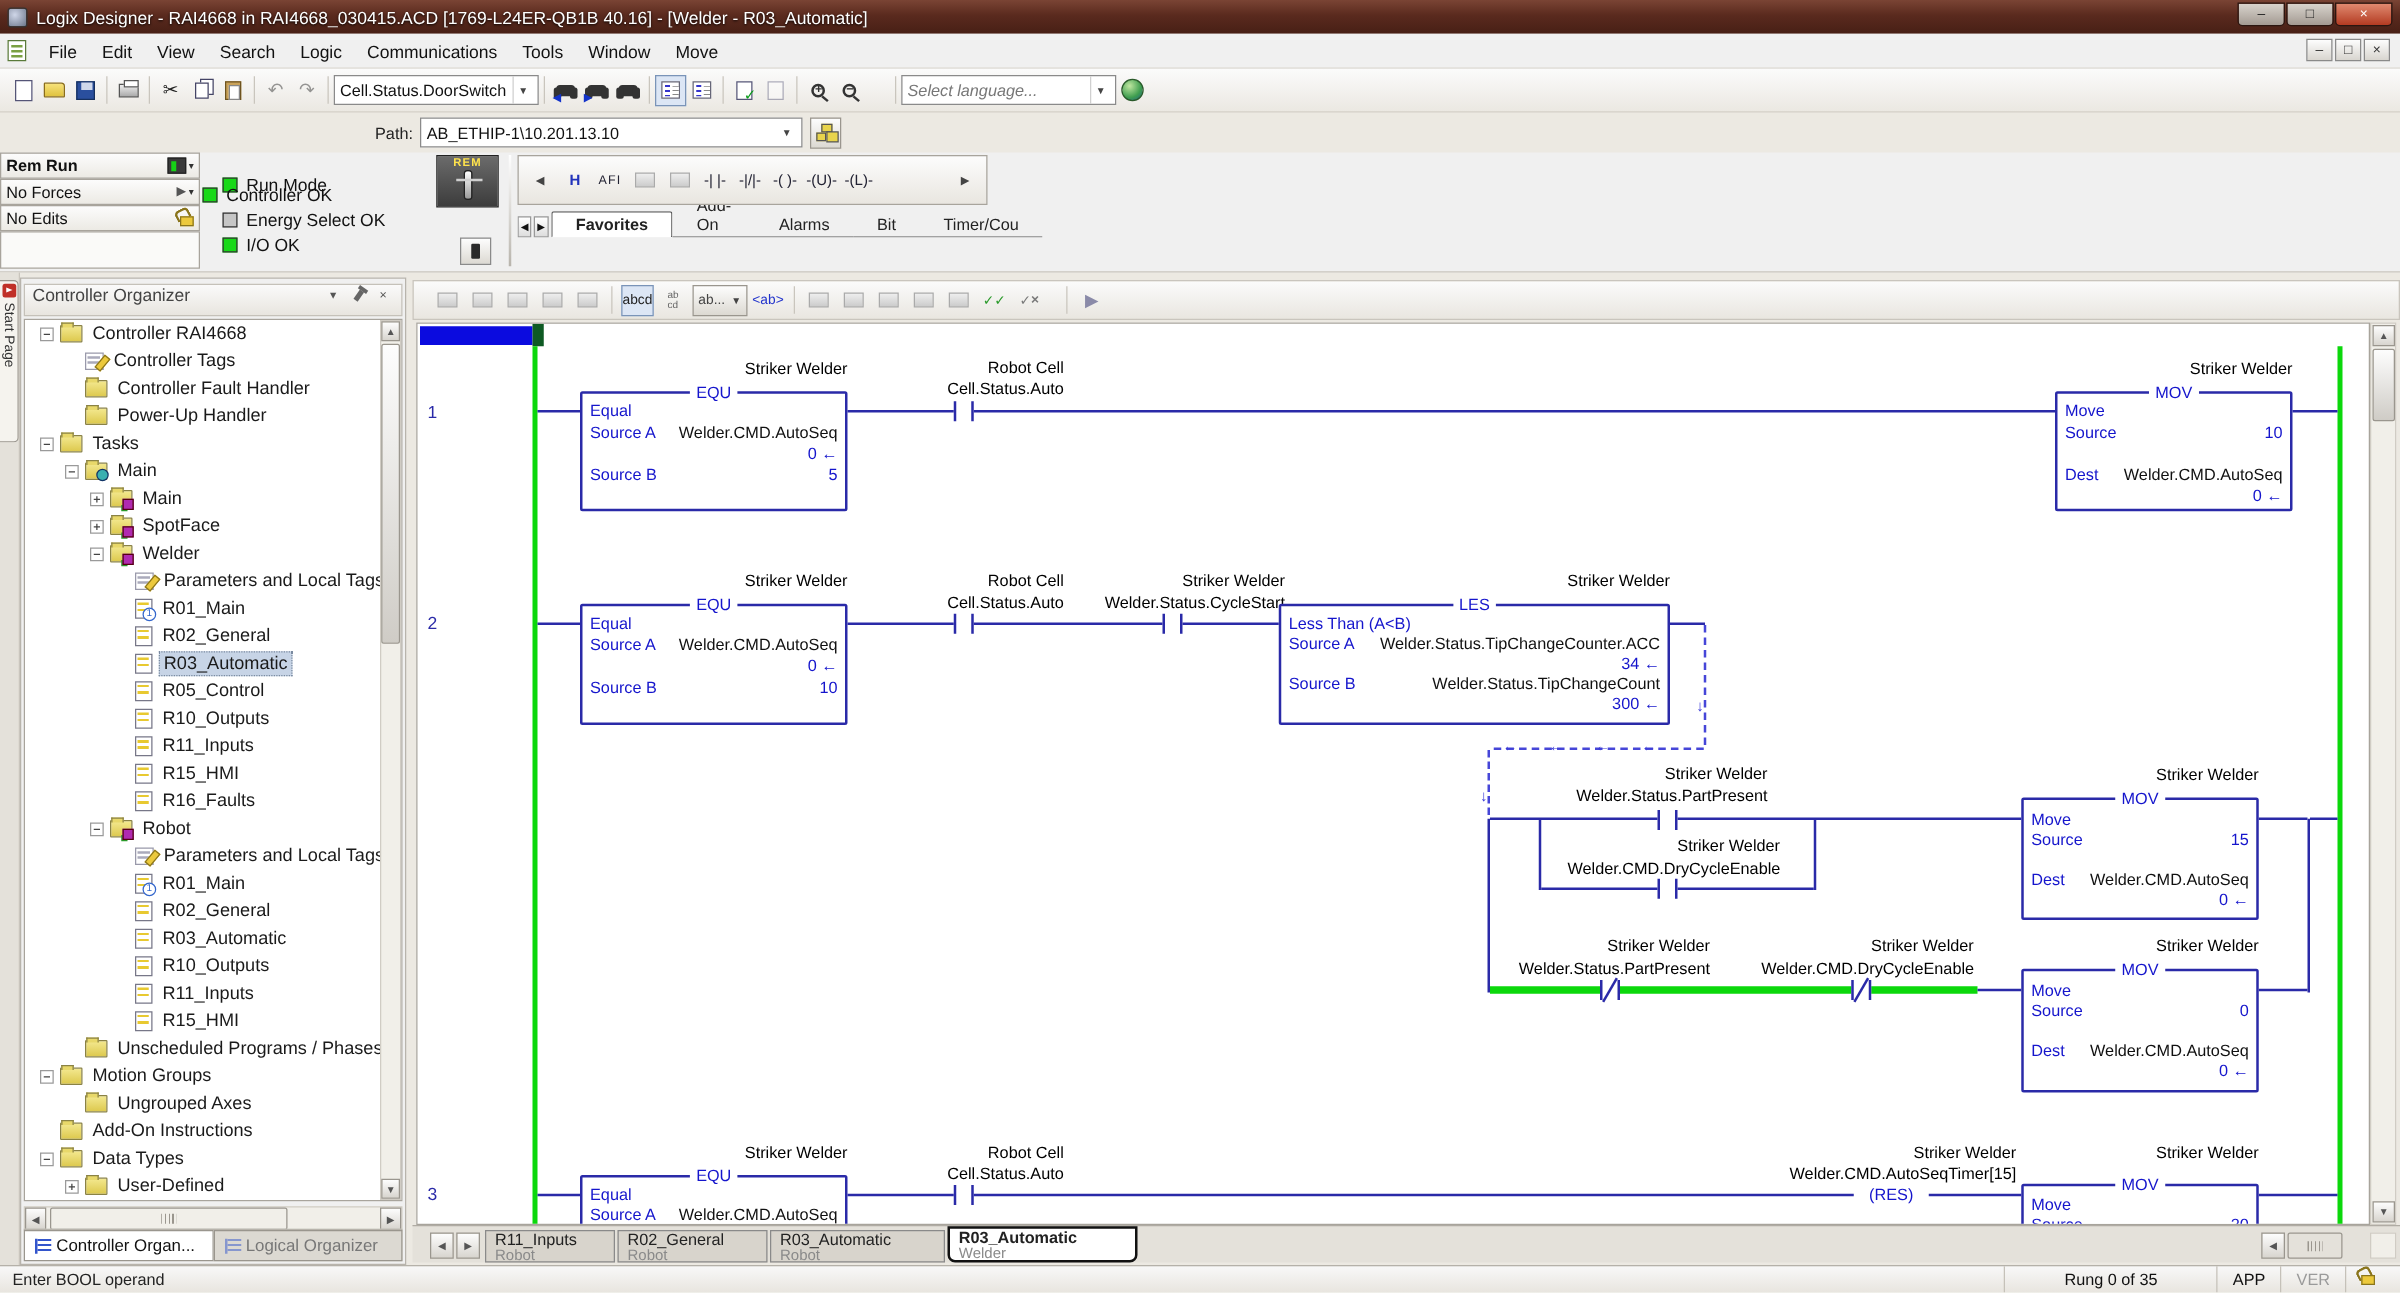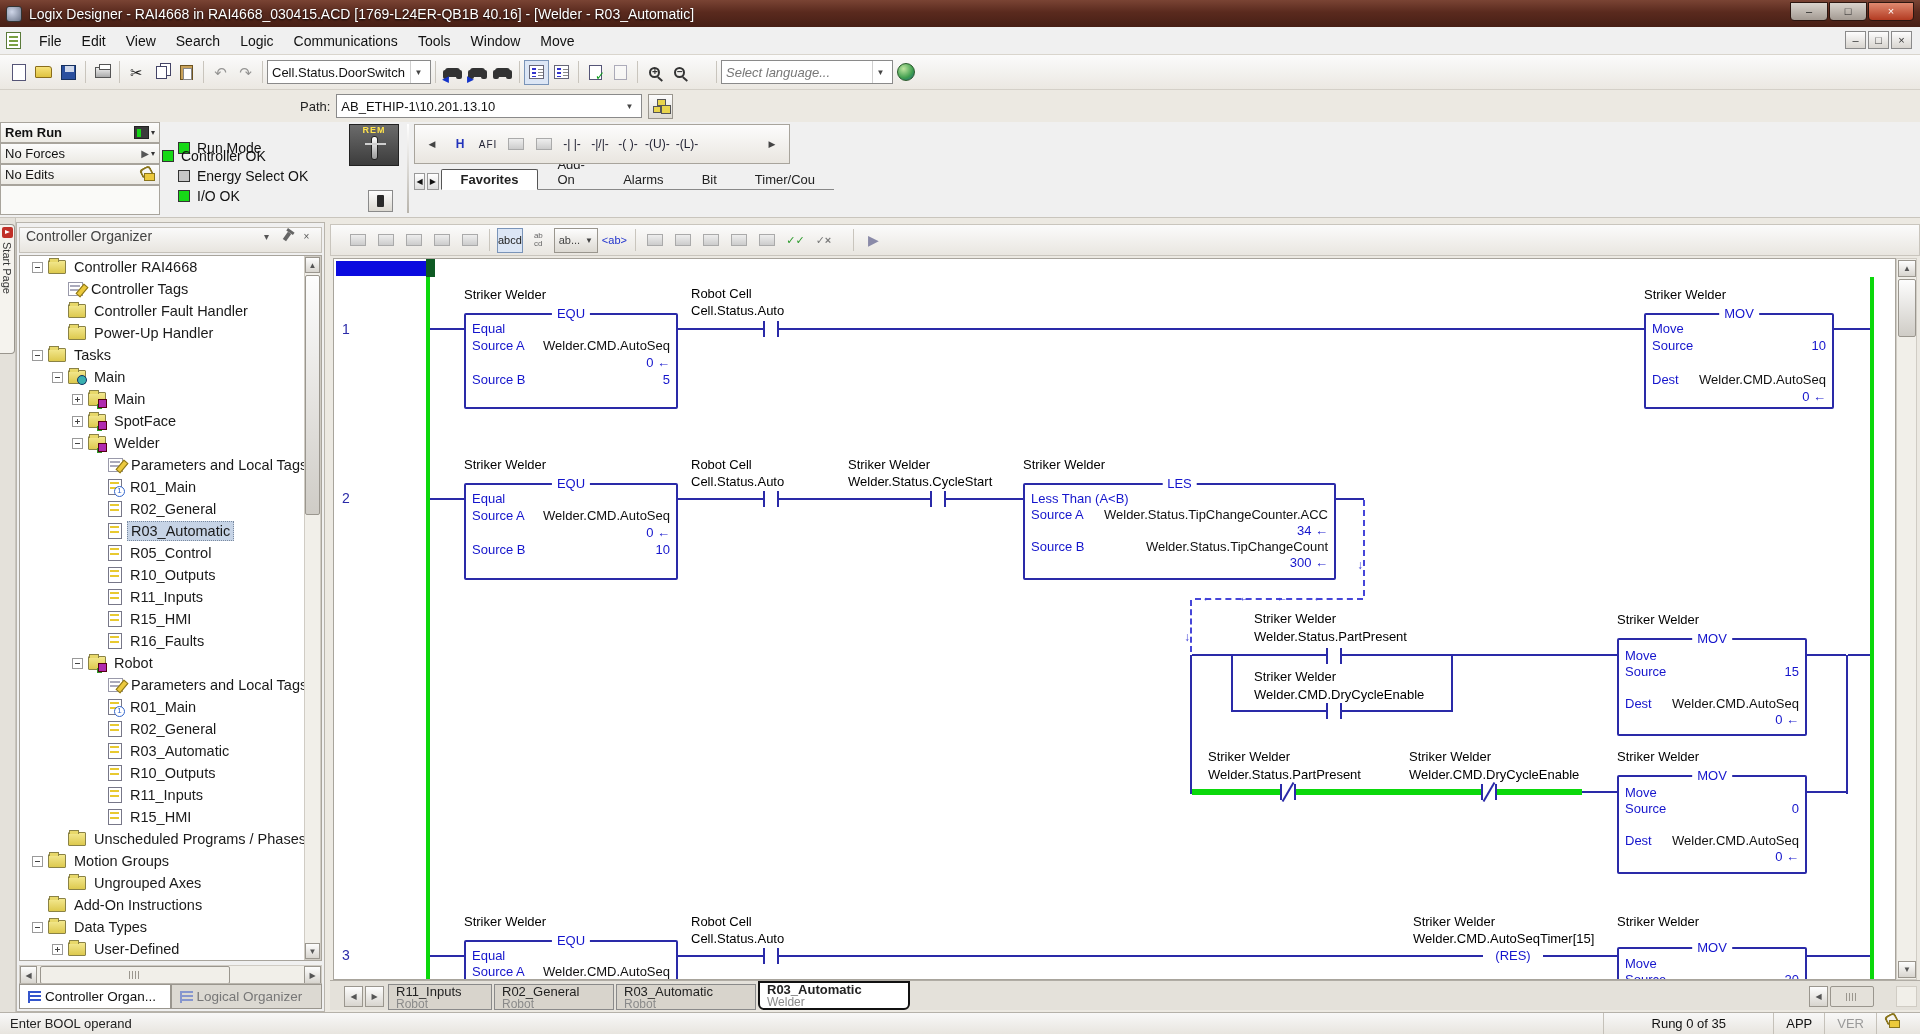--- a/index.html
+++ b/index.html
@@ -141,21 +141,21 @@
 .gicon{width:16px;height:12px;border:1px solid #aaa;background:linear-gradient(#eee,#ccc)}
 #canvas{position:absolute;left:3px;top:36px;width:1563px;height:722px;background:#fff;border:1px solid #a8a49c;overflow:hidden}
 .rail{position:absolute;width:4px;background:#0bd80b}
 .w{position:absolute;height:2px;background:#2a2aa8}
 .grn{position:absolute;height:6px;background:#0bd80b}
 .wv{position:absolute;width:2px;background:#2a2aa8}
 .dashv{position:absolute;width:0;border-left:2px dashed #4646d8}
 .dashh{position:absolute;height:0;border-top:2px dashed #4646d8}
 .arr{position:absolute;color:#3a3ad8;font-size:12px;font-weight:bold;line-height:1}
 .rnum{position:absolute;color:#2a2aa8;font-size:14px}
-.desc{position:absolute;color:#000;font-size:13px;text-align:left;white-space:nowrap}
+.desc{position:absolute;color:#000;font-size:13px;text-align:right;white-space:nowrap}
 .ibox{position:absolute;border:2px solid #2a2aa8;background:#fff;border-radius:2px}
 .mn{position:absolute;top:-9px;left:50%;transform:translateX(-50%);background:#fff;padding:0 5px;color:#1515cc;font-size:13px;white-space:nowrap}
 .ln{position:absolute;left:6px;right:6px;height:16px;display:flex;justify-content:space-between;font-size:13px;white-space:nowrap}
 .bl{color:#1515cc}.tg{color:#111;margin-left:14px}
 .rt{margin-left:auto;color:#1515cc}
 .contact{position:absolute;width:16px;height:16px}
 .contact::before{content:"";position:absolute;left:0;top:0;bottom:0;width:2px;background:#2a2aa8}
 .contact::after{content:"";position:absolute;right:0;top:0;bottom:0;width:2px;background:#2a2aa8}
 .contact .slash{position:absolute;left:7px;top:-3px;width:2px;height:22px;background:#2a2aa8;transform:rotate(30deg)}
 .coiltxt{position:absolute;color:#1515cc;font-size:13px;text-align:center}

